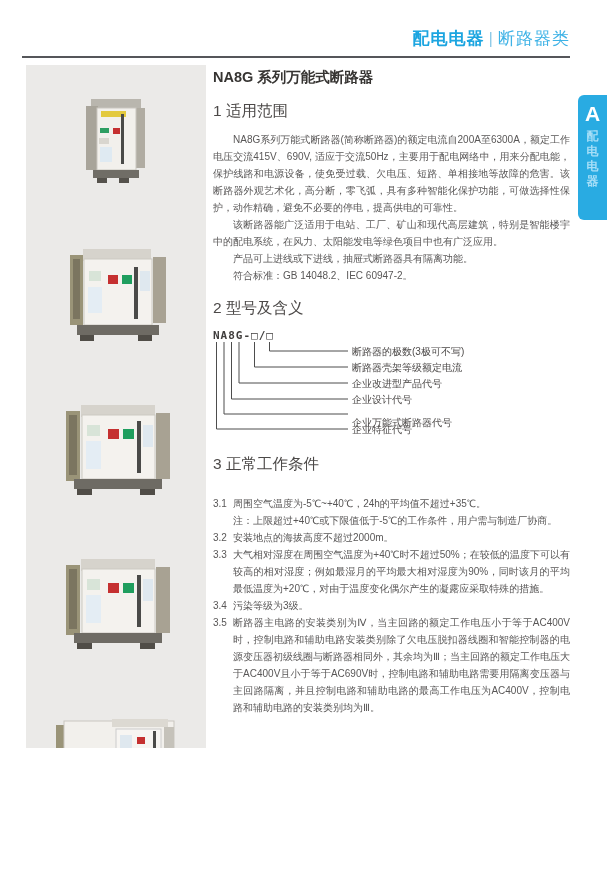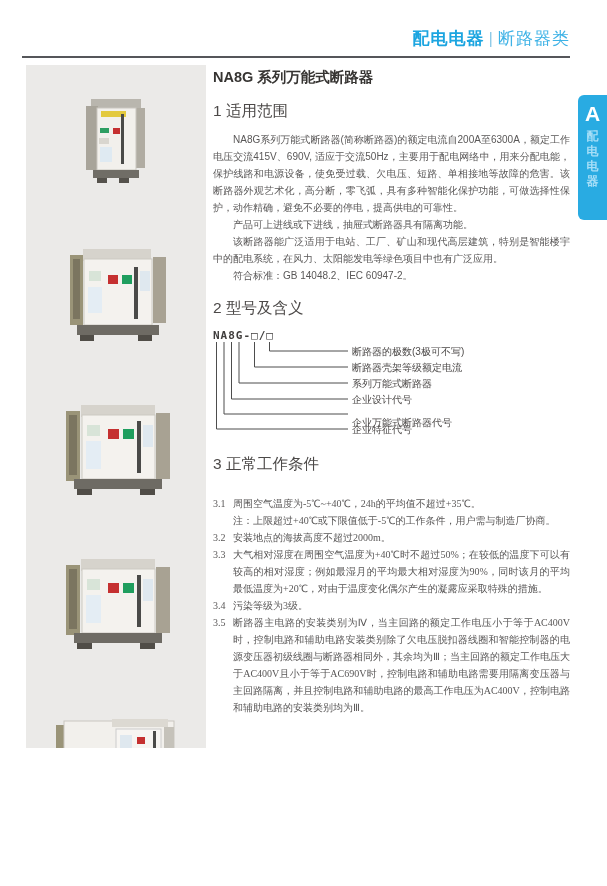--- a/index.html
+++ b/index.html
@@ -33,21 +33,21 @@
   .body-p.indent{text-indent:2em;}
 
   
   .model-diagram{position:relative;height:112px;margin-top:4px;}
   .model-code{position:absolute;left:0;top:1px;font-family:"DejaVu Sans Mono",monospace;
               font-size:11px;font-weight:bold;letter-spacing:1px;color:#3f3d3c;}
   .model-lines{position:absolute;left:0;top:0;}
   .model-label{position:absolute;left:139px;font-size:10px;color:#4c4948;white-space:nowrap;}
 
   
-  .cond-list{margin-top:20px;font-family:Liberation Serif, serif;}
+  .cond-list{margin-top:20px;}
   .cond-item{display:flex;font-size:10px;line-height:17px;}
   .cond-num{flex:0 0 20px;}
   .cond-text{flex:1;text-align:justify;}
   .cond-note{margin-top:0;}
 
   
   .footer-rule{position:absolute;left:27px;top:859px;width:543px;height:2px;background:#55565a;}
   .footer-text{position:absolute;top:864px;right:37px;white-space:nowrap;}
   .footer-text .slogan{font-size:8px;color:#838383;letter-spacing:2px;vertical-align:1px;}
   .footer-text .arrows{font-size:9px;color:#e8820c;font-weight:bold;margin:0 2px 0 5px;vertical-align:1px;}
@@ -151,41 +151,41 @@
       <rect x="14" y="75" width="106" height="6" fill="#6e6b50"></rect>
     </svg>
   </div>
 
   <div class="text-col">
 
     <h1 class="doc-title">NA8G 系列万能式断路器</h1>
 
     <h2 class="sec-heading first">1 适用范围</h2>
     <p class="body-p indent">NA8G系列万能式断路器(简称断路器)的额定电流自200A至6300A，额定工作电压交流415V、690V, 适应于交流50Hz，主要用于配电网络中，用来分配电能，保护线路和电源设备，使免受过载、欠电压、短路、单相接地等故障的危害。该断路器外观艺术化，高分断，零飞弧，具有多种智能化保护功能，可做选择性保护，动作精确，避免不必要的停电，提高供电的可靠性。</p>
+    <p class="body-p indent">该断路器能广泛适用于电站、工厂、矿山和现代高层建筑，特别是智能楼宇中的配电系统，在风力、太阳能发电等绿色项目中也有广泛应用。</p>
     <p class="body-p indent">产品可上进线或下进线，抽屉式断路器具有隔离功能。</p>
-    <p class="body-p indent">该断路器能广泛适用于电站、工厂、矿山和现代高层建筑，特别是智能楼宇中的配电系统，在风力、太阳能发电等绿色项目中也有广泛应用。</p>
     <p class="body-p indent">符合标准：GB 14048.2、IEC 60947-2。</p>
 
     <h2 class="sec-heading">2 型号及含义</h2>
 
     <div class="model-diagram">
       <span class="model-code">NA8G-□/□</span>
       <svg class="model-lines" width="357" height="112">
         <g stroke="#4d4d4d" stroke-width="1" fill="none">
           <polyline points="56.5,14 56.5,23 135,23"></polyline>
           <polyline points="41.5,14 41.5,39 135,39"></polyline>
           <polyline points="26,14 26,55 135,55"></polyline>
           <polyline points="18.5,14 18.5,71 135,71"></polyline>
           <polyline points="11,14 11,86 135,86"></polyline>
           <polyline points="3.5,14 3.5,101 135,101"></polyline>
         </g>
       </svg>
       <div class="model-label" style="top:17px;">断路器的极数(3极可不写)</div>
       <div class="model-label" style="top:33px;">断路器壳架等级额定电流</div>
-      <div class="model-label" style="top:49px;">系列万能式断路器</div>
+      <div class="model-label" style="top:49px;">企业改进型产品代号</div>
       <div class="model-label" style="top:65px;">企业设计代号</div>
       <div class="model-label" style="top:88px;">企业万能式断路器代号</div>
       <div class="model-label" style="top:95px;">企业特征代号</div>
     </div>
 
     <h2 class="sec-heading">3 正常工作条件</h2>
 
     <div class="cond-list">
       <div class="cond-item">
         <span class="cond-num">3.1</span>

